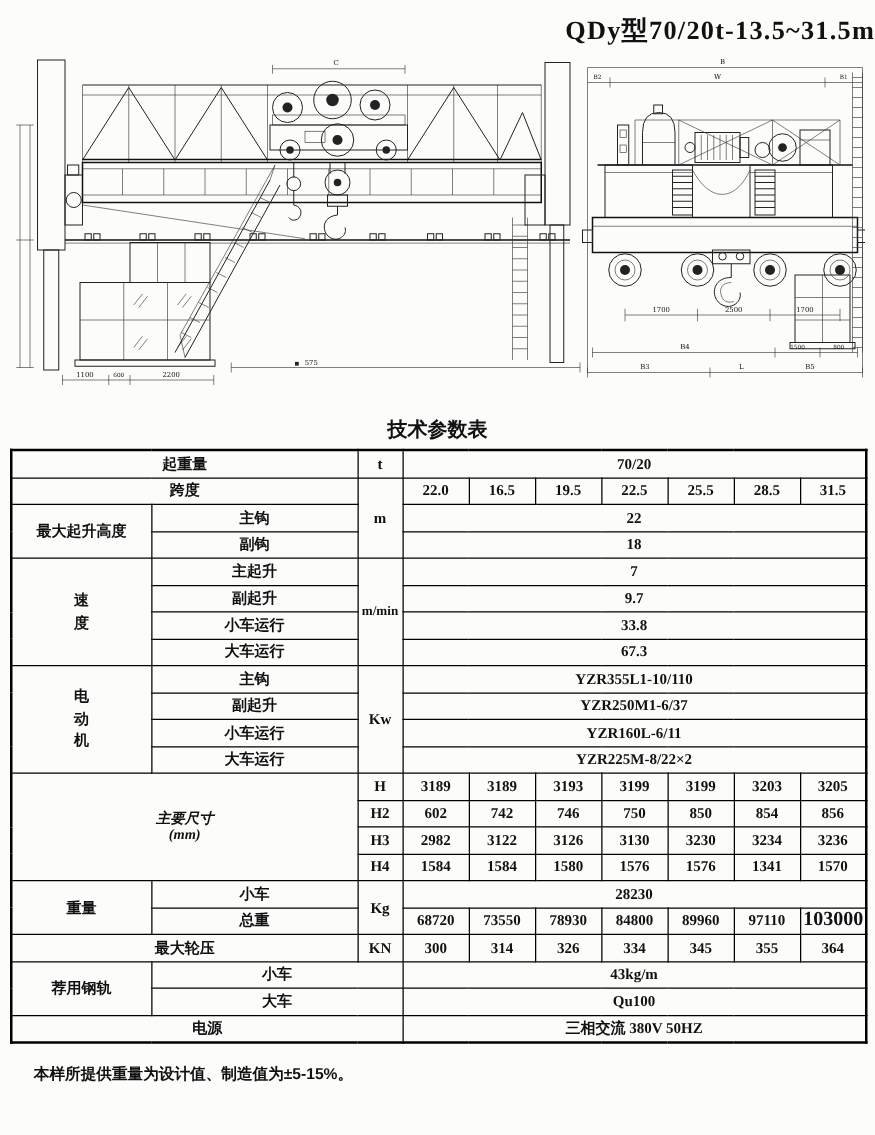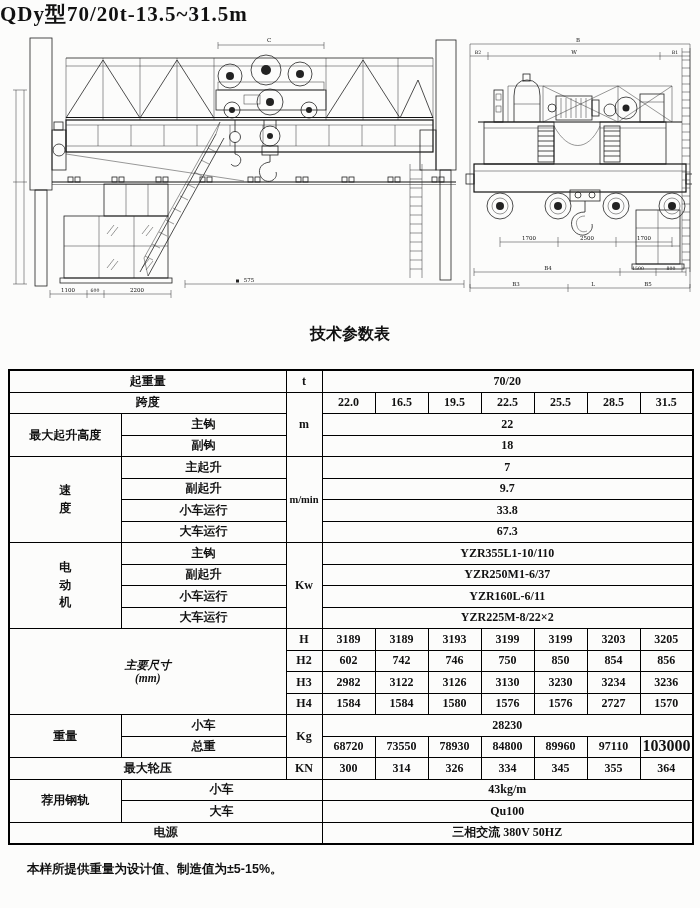--- a/index.html
+++ b/index.html
@@ -1,26 +1,26 @@
 <!DOCTYPE html>
 <html><head>
 <meta charset="utf-8">
 <style>
   html,body{margin:0;padding:0;background:#e8e8e6;}
   .page{position:relative;width:700px;height:908px;margin:0 auto;background:#fcfcfb;
         font-family:"Liberation Serif","DejaVu Serif",serif;color:#111;overflow:hidden;}
-  .title{text-align:left;font-size:21px;font-weight:600;letter-spacing:1px;}
+  .title{text-align:right;padding-top:10px;font-size:21px;font-weight:600;letter-spacing:1px;}
   .drawing-wrap{margin:4px 8px 0 8px;}
   svg{display:block;}
   .dline{stroke:#222;stroke-width:0.8;fill:none;}
   .dthin{stroke:#333;stroke-width:0.5;fill:none;}
   .dthick{stroke:#111;stroke-width:1.2;fill:none;}
   .dfill{fill:#222;stroke:none;}
   .dtxt{font-size:5.5px;font-family:"DejaVu Serif",serif;fill:#111;text-anchor:middle;}
-  .tbl-title{text-align:center;font-weight:bold;font-size:16px;margin:24px 0 24px 0;
+  .tbl-title{text-align:center;font-weight:bold;font-size:16px;margin:24px 0 4px 0;
              font-family:"Liberation Sans","DejaVu Sans",sans-serif;}
   table.params{border-collapse:collapse;width:684px;margin:0 8px;table-layout:fixed;padding-left:39px;}
   table.params td{border:1.5px solid #000;height:20.5px;padding:0 2px;text-align:center;
        font-size:12px;font-weight:bold;line-height:1.05;overflow:hidden;}
   table.params{border:2.5px solid #000;}
   td.lab-left{text-align:left;padding-left:14px;}
   td.sub-lab{text-align:left;padding-left:42px;}
   td.small-lab{font-size:9.5px;padding-left:4px;text-align:center;margin-left:24px;}
   .vert{display:inline-block;width:1.15em;word-break:break-all;line-height:1.45;font-size:12px;}
   .dims-note{font-size:11.5px;font-style:italic;}
@@ -529,21 +529,21 @@
         <td>3234</td>
         <td>3236</td>
       </tr>
       <tr>
         <td>H4</td>
         <td>1584</td>
         <td>1584</td>
         <td>1580</td>
         <td>1576</td>
         <td>1576</td>
-        <td>2727</td>
+        <td>1341</td>
         <td>1570</td>
       </tr>
       <tr>
         <td rowspan="2">重量</td>
         <td class="sub-lab">小车</td>
         <td rowspan="2">Kg</td>
         <td colspan="7">28230</td>
       </tr>
       <tr>
         <td class="sub-lab">总重</td>

